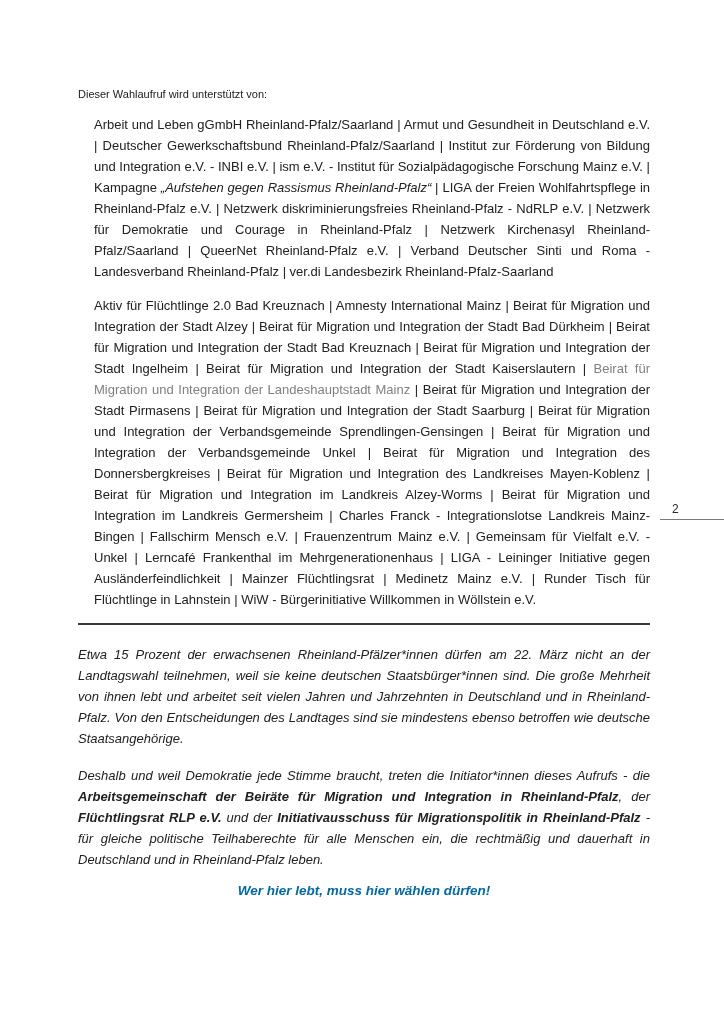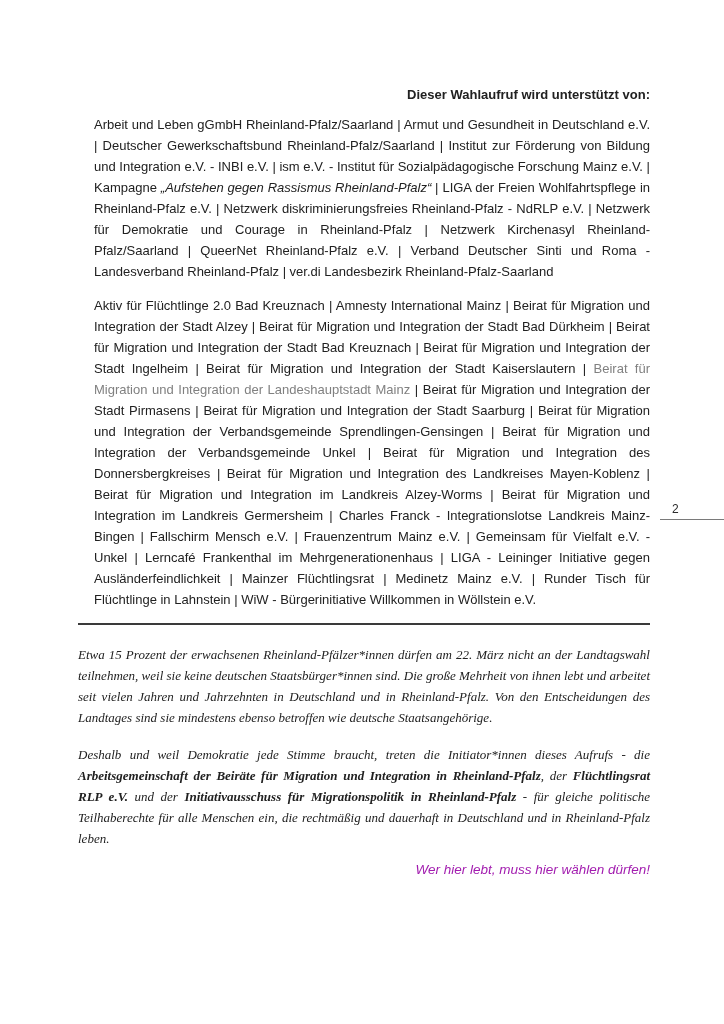--- a/index.html
+++ b/index.html
@@ -19,46 +19,45 @@
   .content {
     position: absolute;
     left: 78px;
     top: 84px;
     width: 572px;
     font-size: 13px;
     line-height: 21px;
     text-align: justify;
   }
   .heading {
-    font-size: 13px;
-    font-weight: bold;
+    font-size: 11px;
+    font-weight: normal;
     margin: 0 0 9px 0;
-    text-align: right;
+    text-align: left;
   }
   p.block {
     margin: 0 0 13px 16px;
   }
   p.italic-block {
     font-style: italic;
     margin: 16px 0 10px 0;
-    font-family: Liberation Serif, serif;
   }
   .divider {
     border: none;
     border-top: 2px solid #3a3a3a;
     margin: 10px 0 19px 0;
     width: 100%;
   }
   .slogan {
     margin-top: 7px;
-    text-align: right;
-    font-weight: normal;
+    text-align: center;
+    font-weight: bold;
     font-style: italic;
     font-size: 13.5px;
-    color: #a21caf;
+    color: #0369a1;
   }
   .page-num-block {
     position: absolute;
     top: 502px;
     left: 660px;
     width: 64px;
     font-size: 12px;
     color: #2b2b2b;
   }
   .page-num-block .num {

